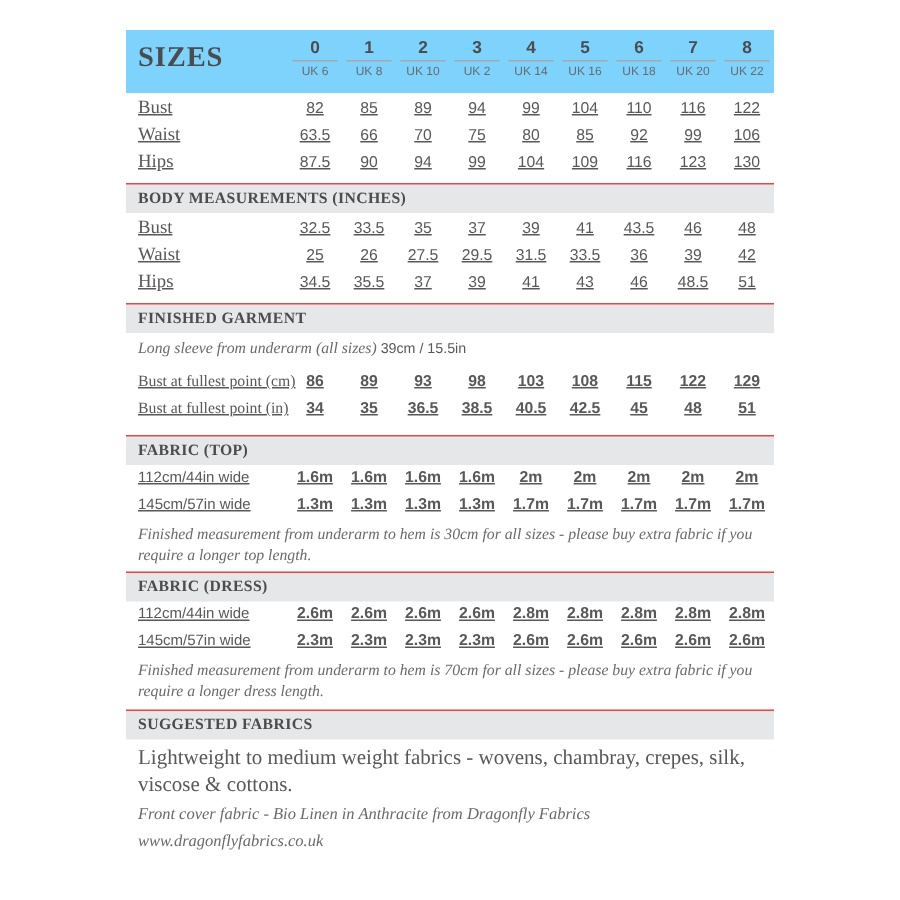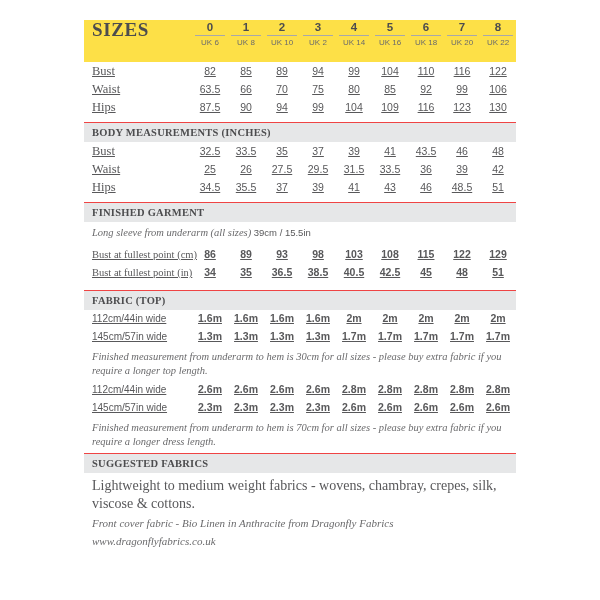--- a/index.html
+++ b/index.html
@@ -23,22 +23,22 @@
   .sheet {
     position: absolute;
     left: 84px;
     top: 20px;
     width: 432px;
   }
 
   
   .top-head {
     display: flex;
-    align-items: flex-start;
-    background: #fde047;
+    align-items: center;
+    background: #7dd3fc;
     height: 42px;
     padding: 0;
   }
   .title-cell {
     width: 108px;
     flex: 0 0 108px;
     padding-left: 8px;
     box-sizing: border-box;
     padding-bottom: 6px;
   }
@@ -382,20 +382,21 @@
           <div class="cell bold">1.7m</div>
           <div class="cell bold">1.7m</div>
           <div class="cell bold">1.7m</div>
           <div class="cell bold">1.7m</div>
           <div class="cell bold">1.7m</div>
         </div>
       </div>
     </div>
     <div class="note-block">Finished measurement from underarm to hem is 30cm for all sizes - please buy extra fabric if you require a longer top length.</div>
 
+    <div class="sec-head">FABRIC (DRESS)</div>
     <div class="rows">
       <div class="row">
         <div class="row-label sans">112cm/44in wide</div>
         <div class="cells">
           <div class="cell bold">2.6m</div>
           <div class="cell bold">2.6m</div>
           <div class="cell bold">2.6m</div>
           <div class="cell bold">2.6m</div>
           <div class="cell bold">2.8m</div>
           <div class="cell bold">2.8m</div>

